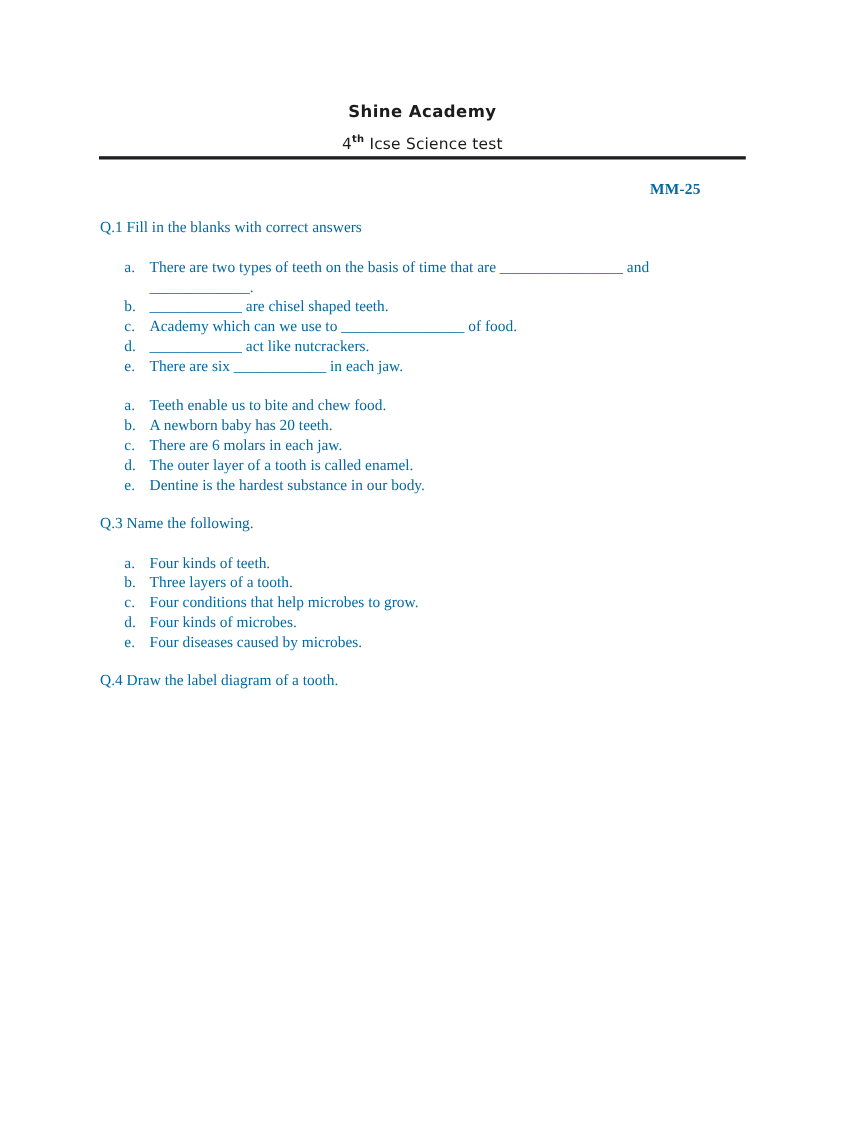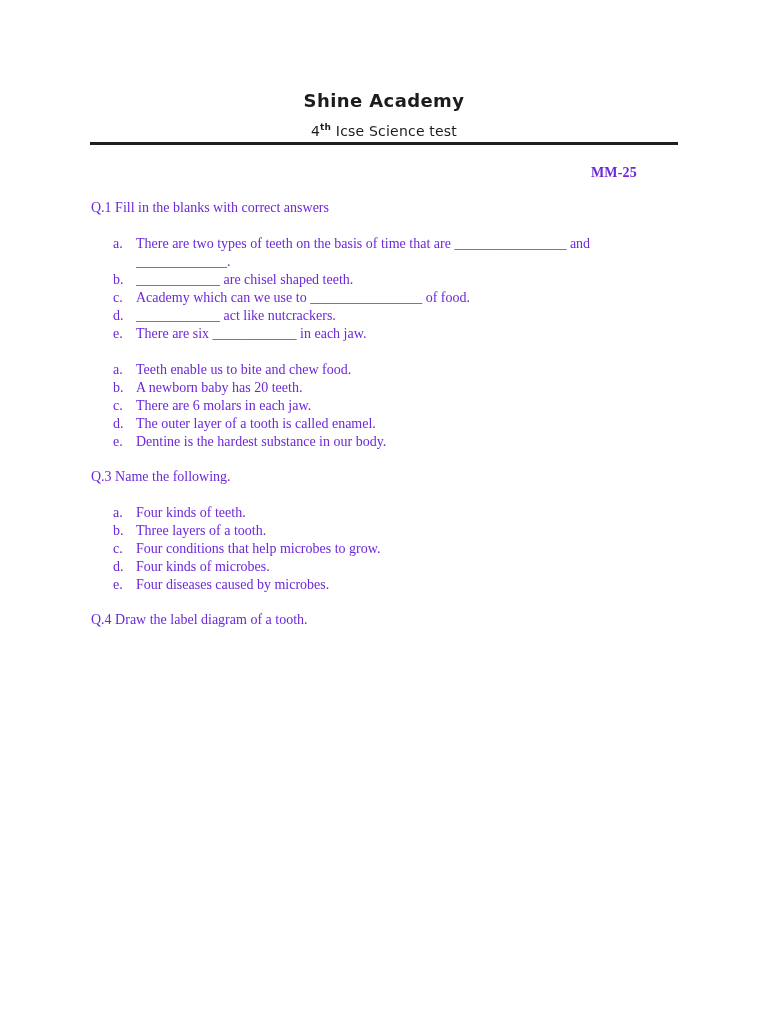--- a/index.html
+++ b/index.html
@@ -22,21 +22,21 @@
   }
 
   
   .doc-header {
     margin-top: 92px;
     text-align: center;
     font-family: "DejaVu Sans", sans-serif;
     color: #1c1c1c;
   }
   .doc-title {
-    font-size: 18px;
+    font-size: 15px;
     font-weight: bold;
     line-height: 18px;
     letter-spacing: 0.4px;
   }
   .doc-sub {
     font-size: 14px;
     line-height: 19px;
     letter-spacing: 0.2px;
     margin-top: 12px;
   }
@@ -49,21 +49,21 @@
     margin: 1px 90px 0 90px;
     height: 3px;
     background: #1f1f22;
   }
 
   
   .doc-body {
     font-family: "Liberation Serif", serif;
     font-size: 14px;
     line-height: 18px;
-    color: #6d28d9;
+    color: #0369a1;
     margin: 0 91px;
   }
   .marks-line {
     margin-top: 19px;
     text-align: right;
     padding-right: 40px;
     font-weight: bold;
     letter-spacing: 0.2px;
   }
   .q-label {

